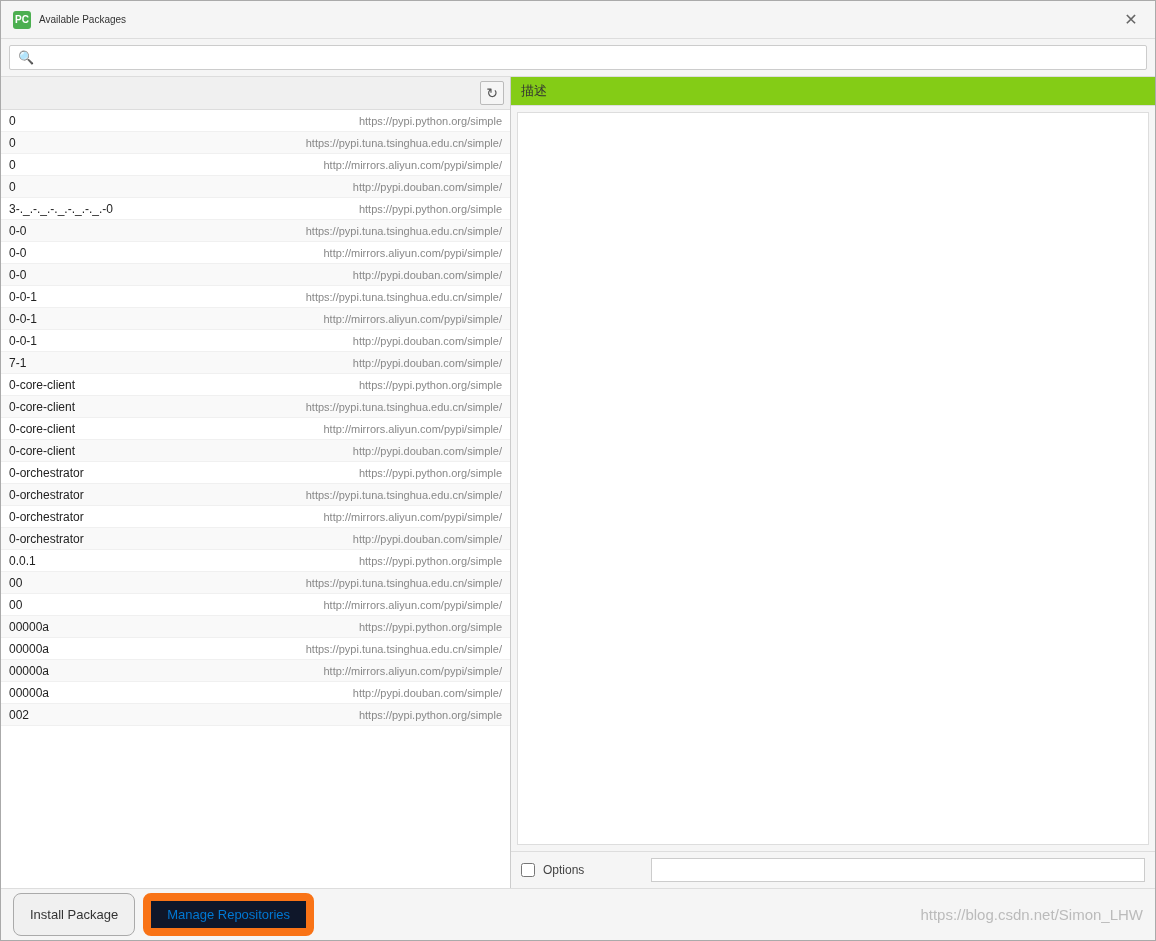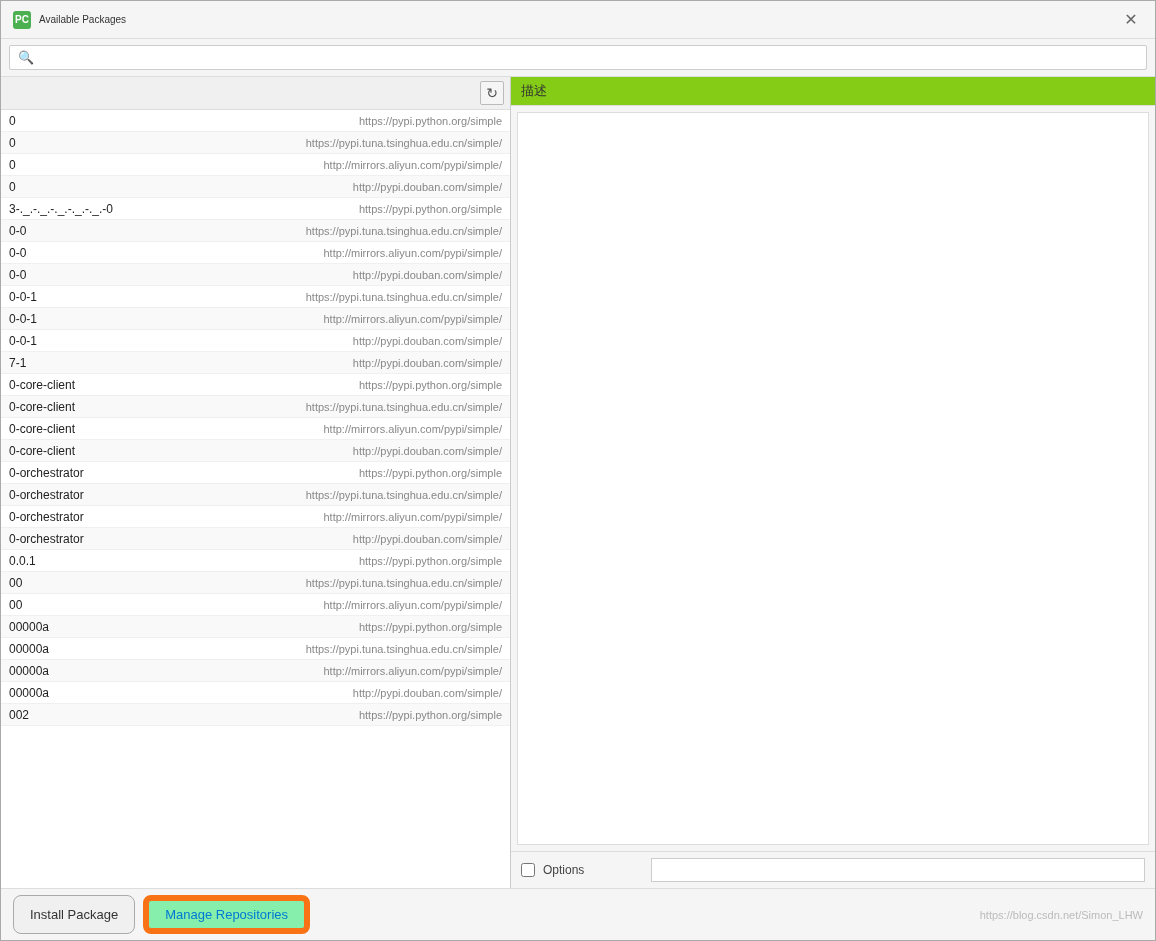--- a/index.html
+++ b/index.html
@@ -222,28 +222,28 @@
     .footer-btn {
       padding: 6px 16px;
       border: 1px solid #aaa;
       background: #f0f0f0;
       font-size: 13px;
       cursor: pointer;
       border-radius: 8px;
       color: #333;
     }
     .footer-btn.primary {
-      border: 6px solid #f97316;
-      background: #86efac;
+      border: 8px solid #f97316;
+      background: #0f172a;
       color: #0078d4;
       font-weight: 500;
     }
     .footer-watermark {
       color: #bbb;
-      font-size: 11px;
+      font-size: 15px;
     }
     
     .package-list::-webkit-scrollbar { width: 8px; }
     .package-list::-webkit-scrollbar-track { background: #f0f0f0; }
     .package-list::-webkit-scrollbar-thumb { background: #c0c0c0; border-radius: 4px; }
   </style>
 </head>
 <body>
 
 <div class="window">

